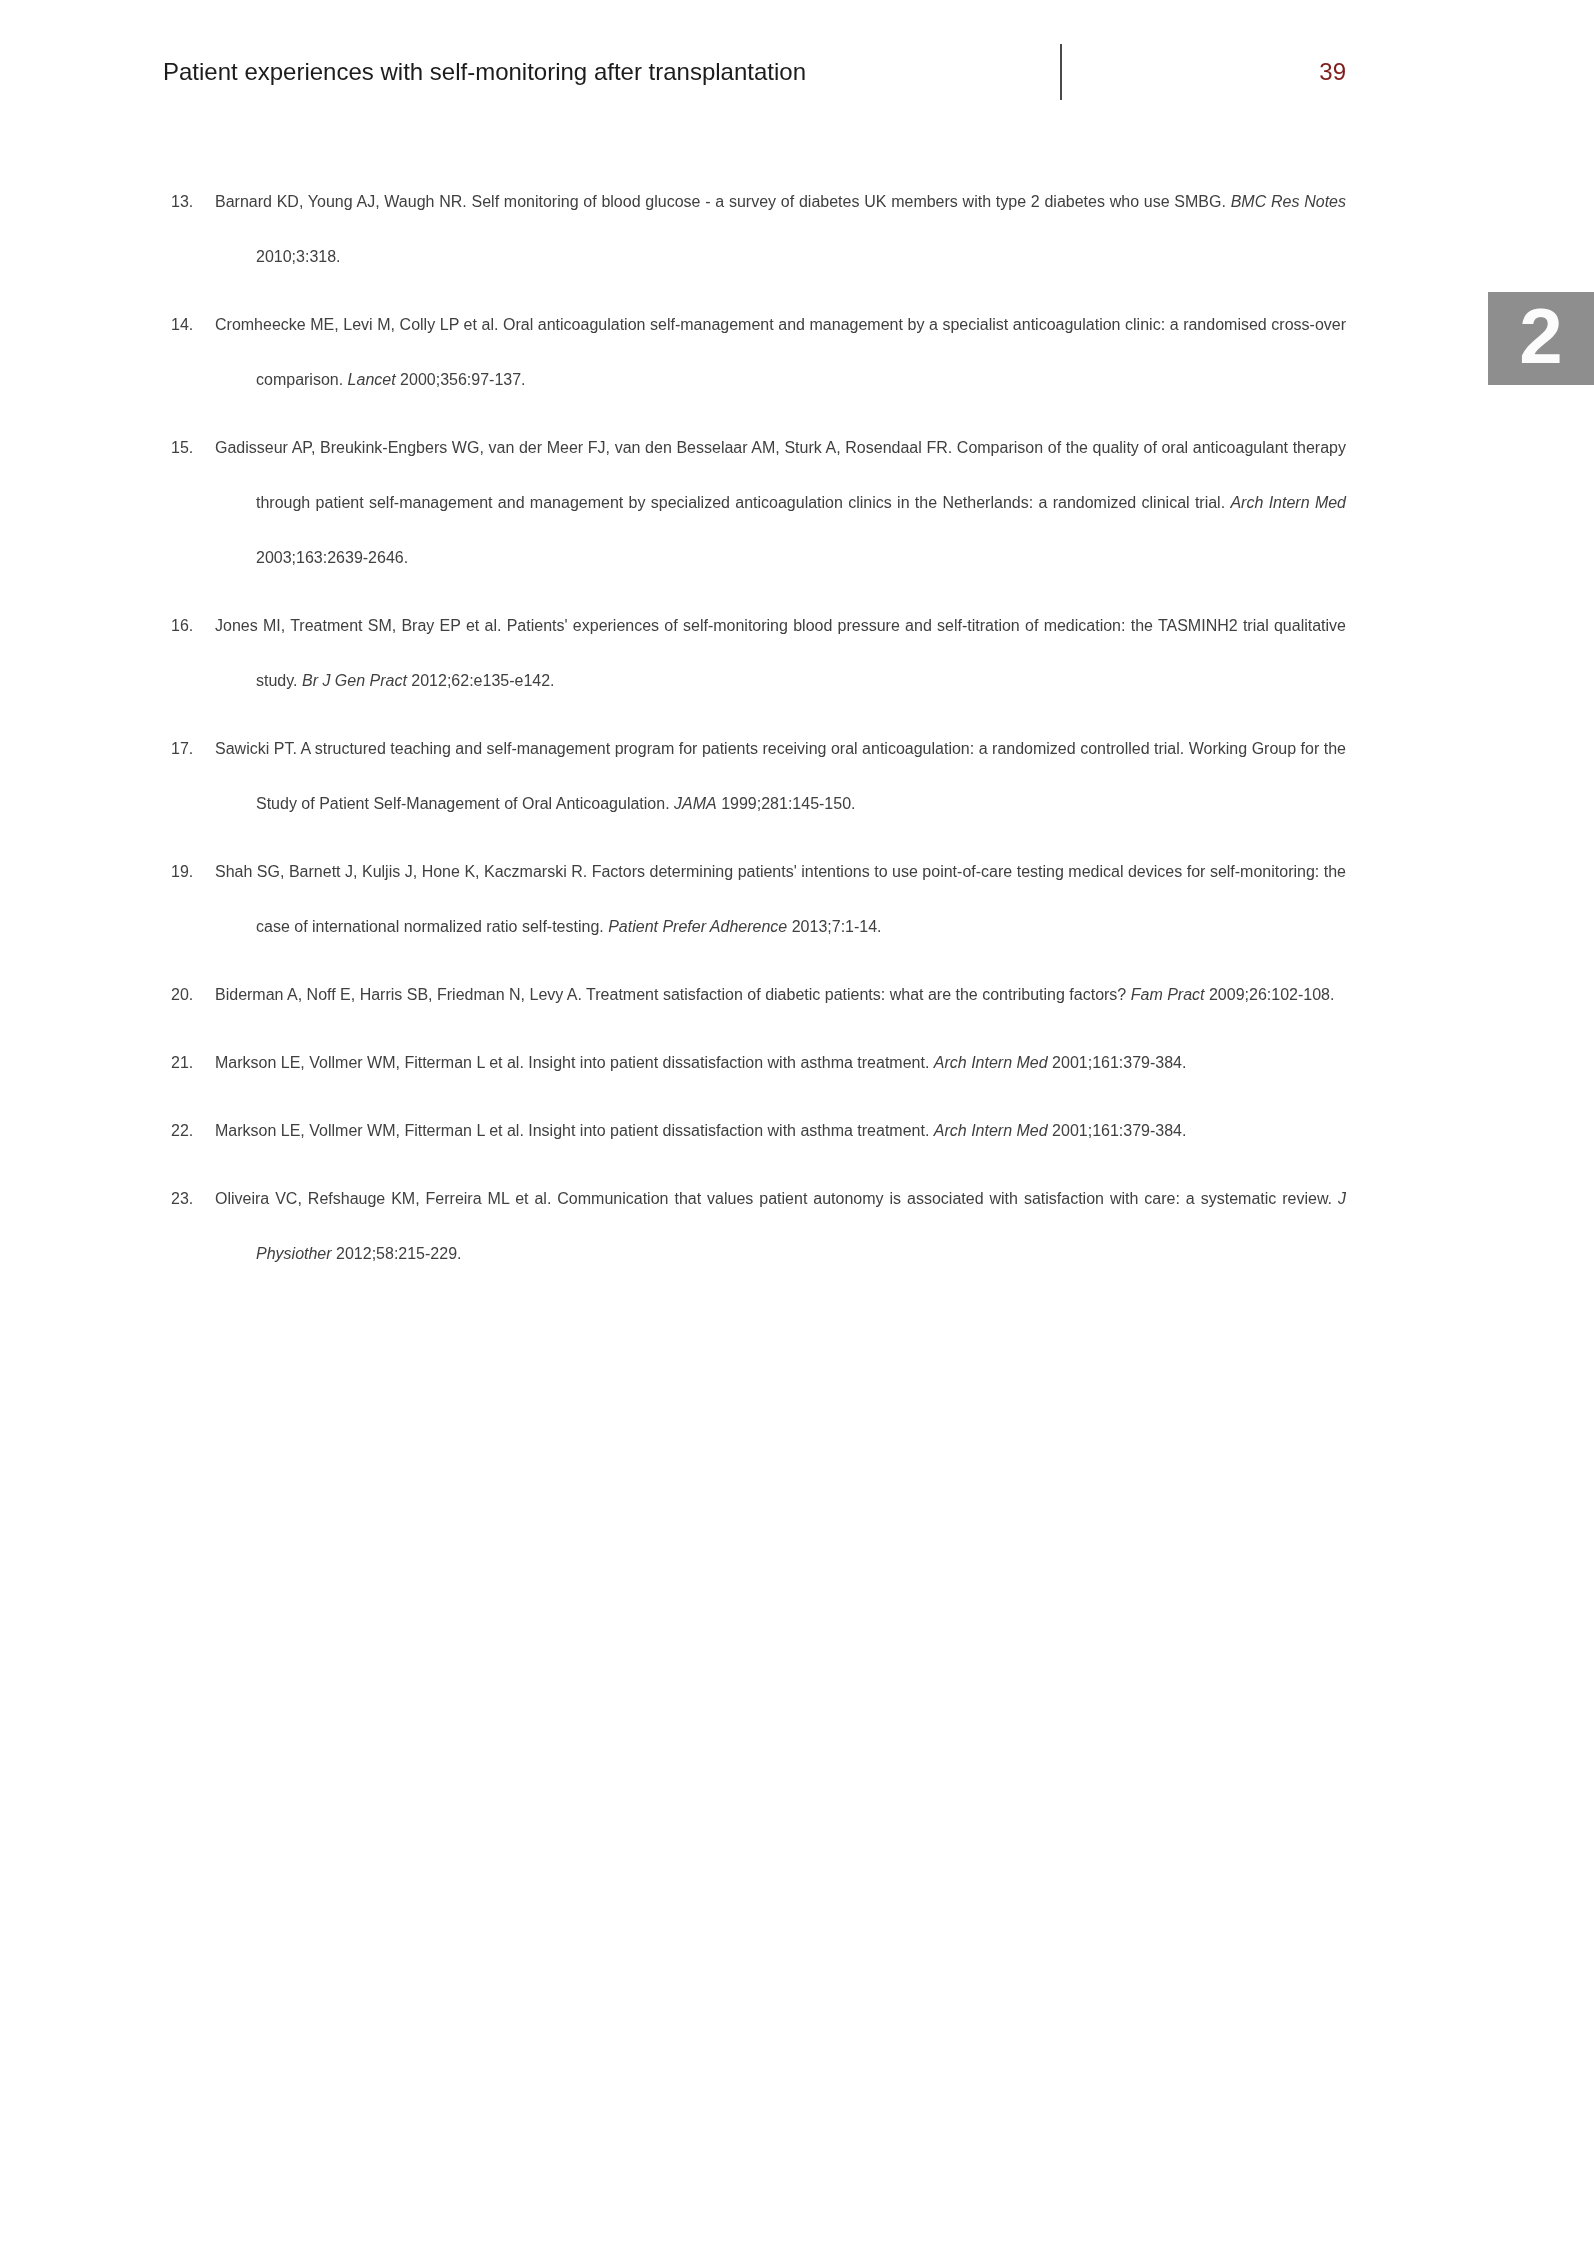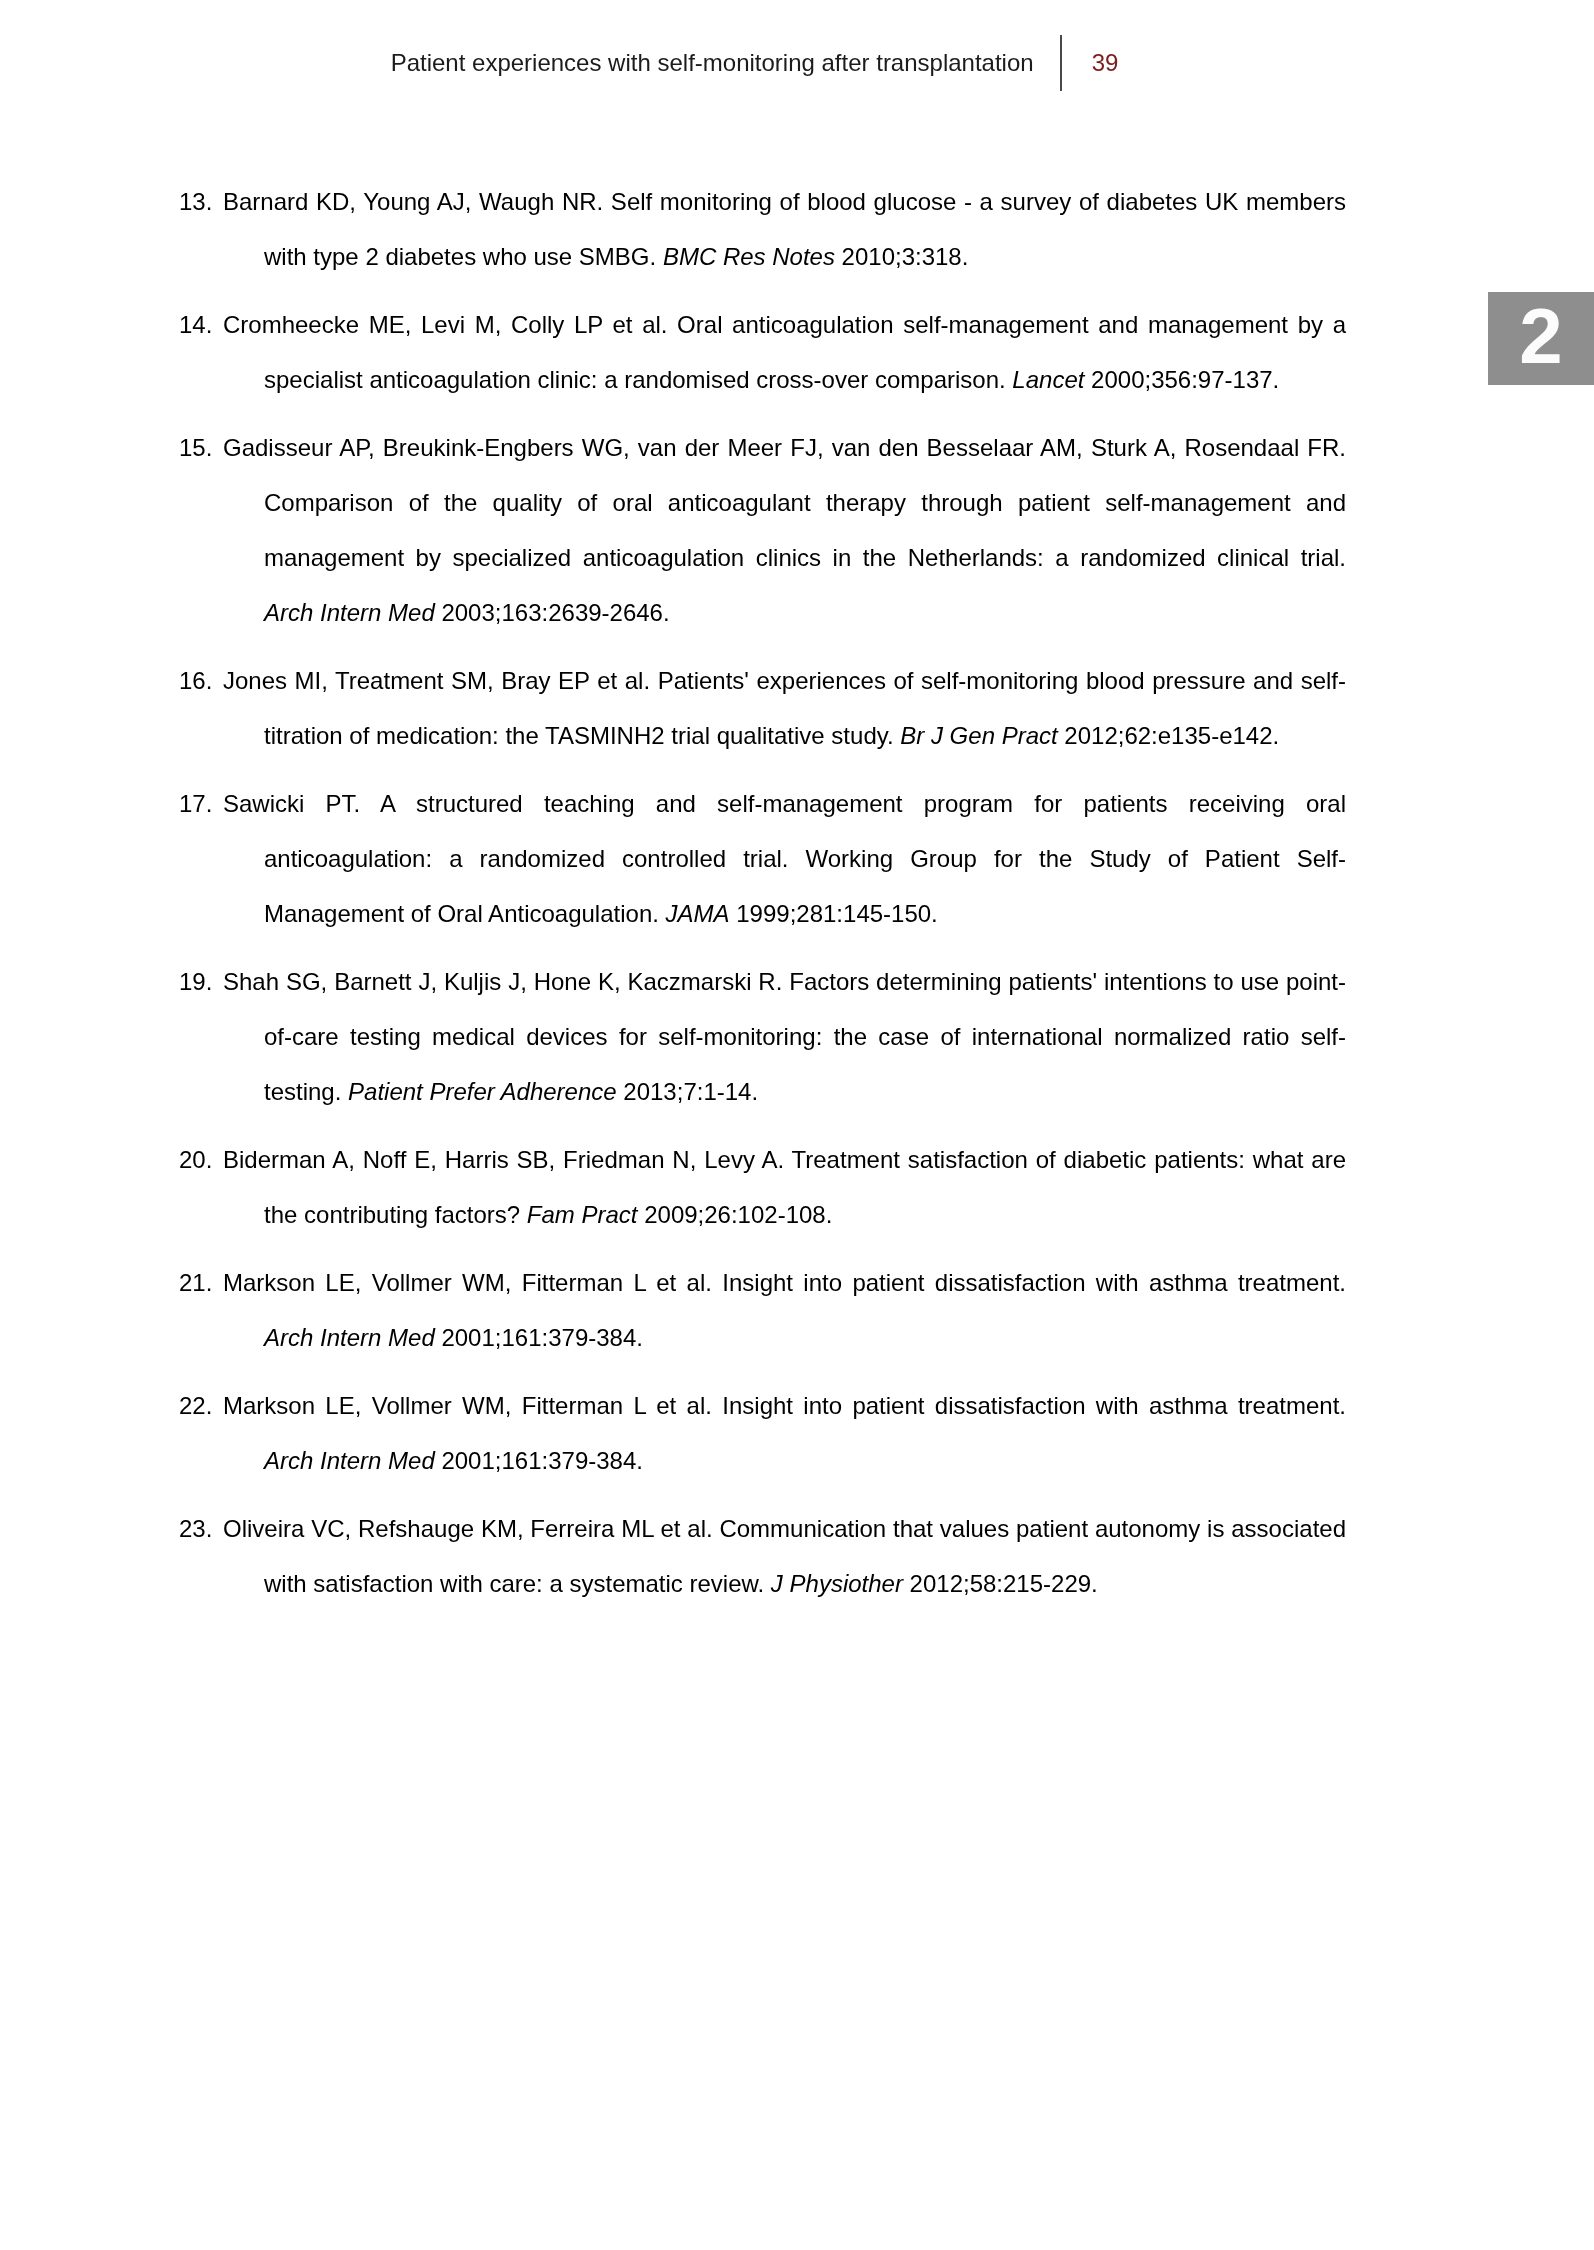--- a/index.html
+++ b/index.html
@@ -12,27 +12,27 @@
     width: 1594px;
     height: 2250px;
     background: #ffffff;
     font-family: "Liberation Sans", sans-serif;
     color: #1c1c1c;
     overflow: hidden;
   }
   
   .header {
     position: absolute;
-    top: 35px;
+    top: 44px;
     left: 163px;
     width: 1183px;
     display: flex;
-    justify-content: center;
+    justify-content: space-between;
     align-items: center;
-    gap: 8px;
+    gap: 0;
   }
   .header-title {
     font-size: 24px;
     color: #1c1c1c;
     white-space: nowrap;
   }
   .header-divider {
     width: 2px;
     height: 56px;
     background: #4a4a4a;
@@ -63,27 +63,27 @@
     padding-bottom: 6px;
   }
   
   .refs {
     position: absolute;
     top: 174px;
     left: 163px;
     width: 1183px;
   }
   .ref {
-    font-size: 24px;
+    font-size: 16px;
     line-height: 55px;
     text-align: justify;
     padding-left: 85px;
     text-indent: -85px;
-    margin: 0 0 13px 16px;
-    color: #000000;
+    margin: 0 0 13px 8px;
+    color: #404040;
   }
   .ref-number {
     display: inline-block;
     width: 44px;
     text-indent: 0;
     text-align: left;
   }
   .italic {
     font-style: italic;
   }

